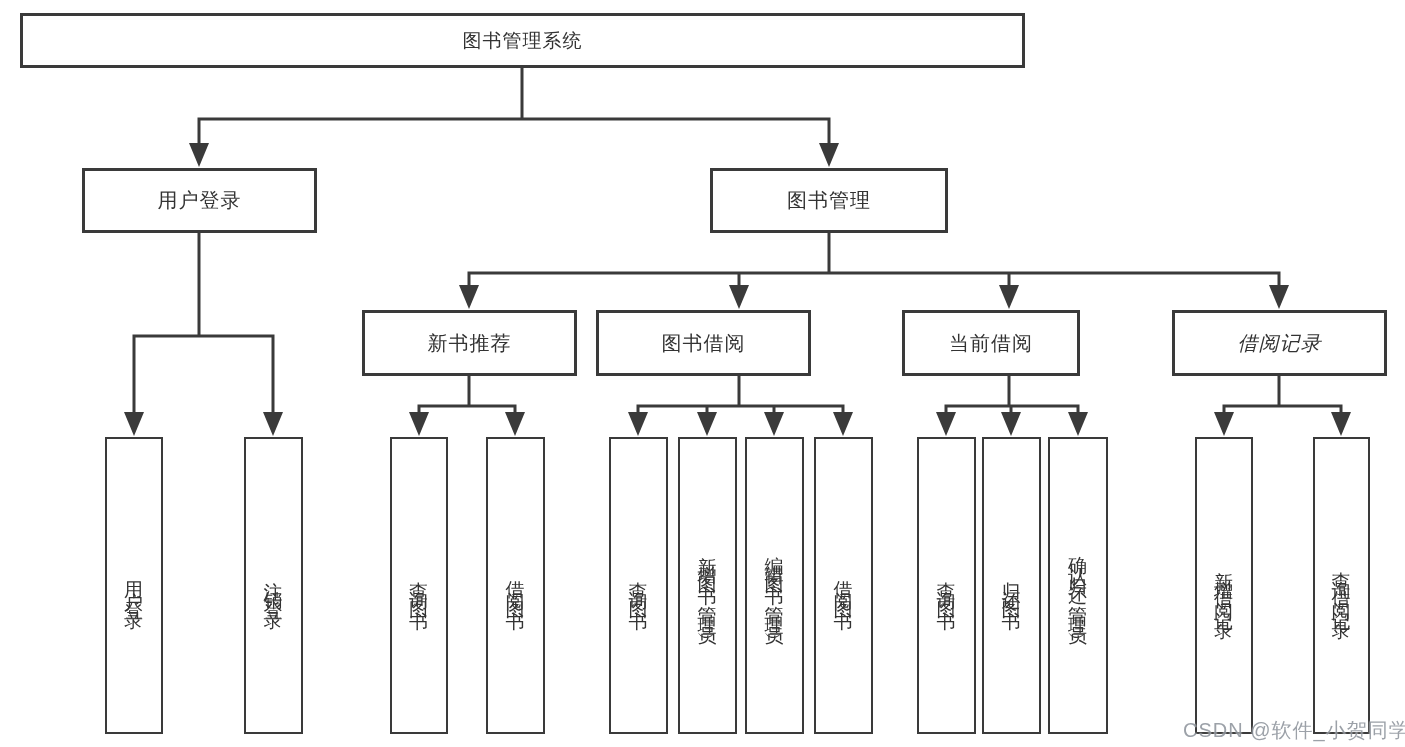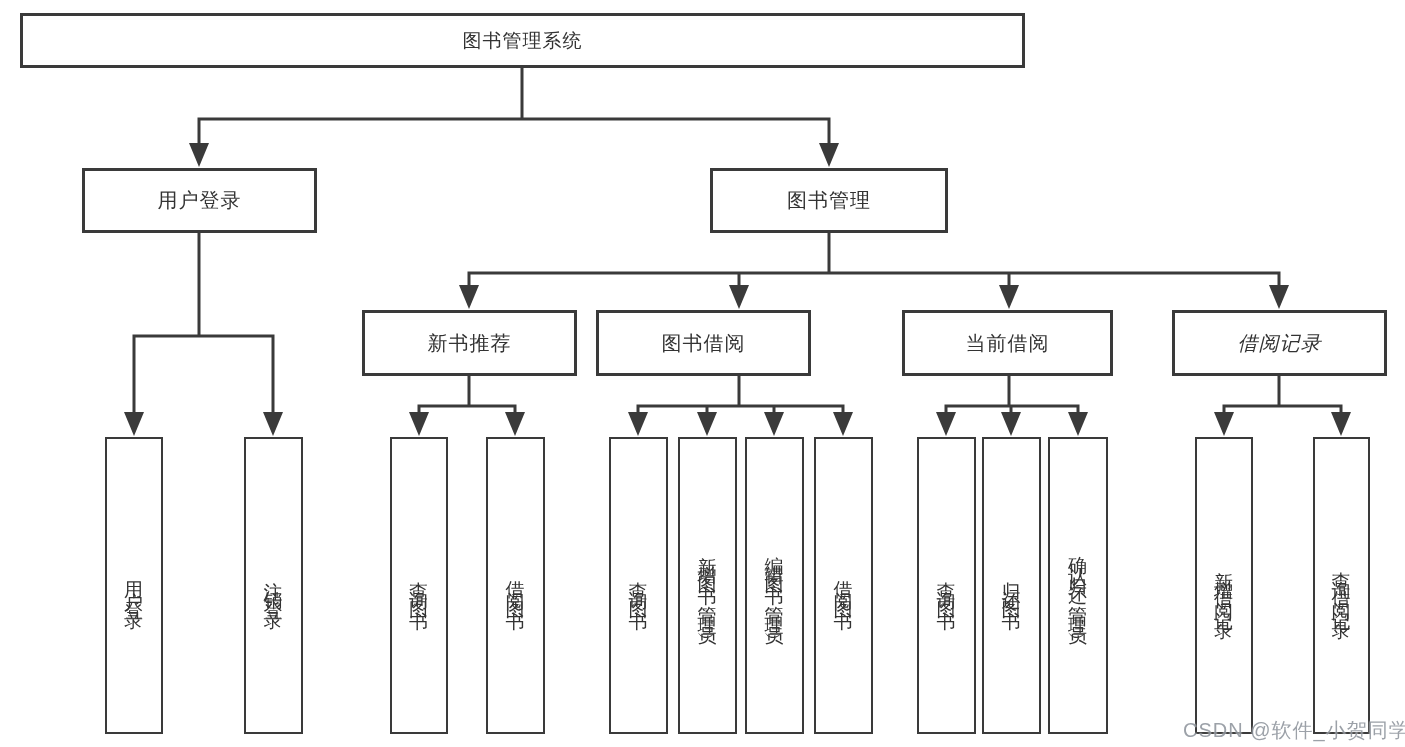--- a/index.html
+++ b/index.html
@@ -57,21 +57,21 @@
     color: #333333;
     line-height: 1;
     white-space: nowrap;
   }
   
   .b-root    { left: 20px;   top: 13px;  width: 1005px; height: 55px; }
   .b-user    { left: 82px;   top: 168px; width: 235px;  height: 65px; }
   .b-mgmt    { left: 710px;  top: 168px; width: 238px;  height: 65px; }
   .b-newbook { left: 362px;  top: 310px; width: 215px;  height: 66px; text-align: right; }
   .b-borrow  { left: 596px;  top: 310px; width: 215px;  height: 66px; }
-  .b-current { left: 902px;  top: 310px; width: 211px;  height: 66px; }
+  .b-current { left: 902px;  top: 310px; width: 178px;  height: 66px; }
   .b-record  { left: 1172px; top: 310px; width: 215px;  height: 66px; font-style: italic; }
   
   .v-a1 { left: 105px;  width: 58px; }
   .v-a2 { left: 244px;  width: 59px; }
   .v-b1 { left: 390px;  width: 58px; }
   .v-b2 { left: 486px;  width: 59px; }
   .v-c1 { left: 609px;  width: 59px; }
   .v-c2 { left: 678px;  width: 59px; }
   .v-c3 { left: 745px;  width: 59px; }
   .v-c4 { left: 814px;  width: 59px; }

